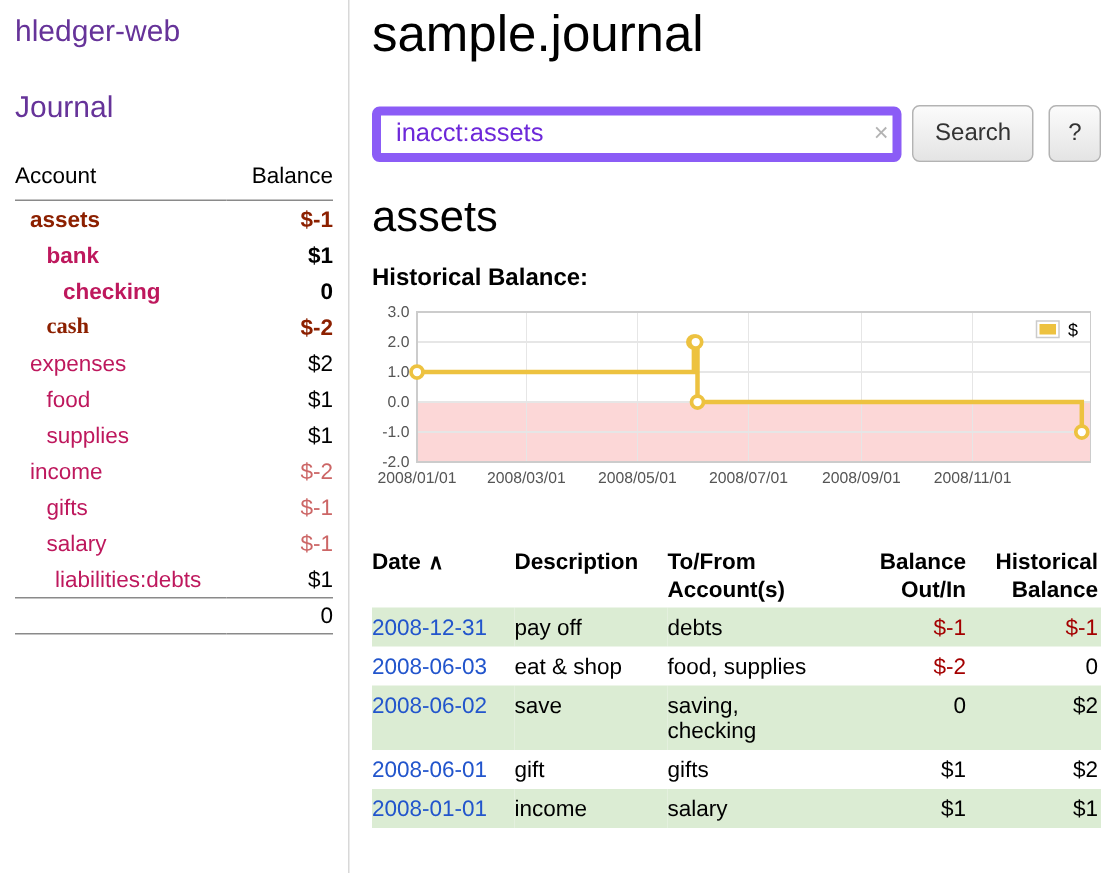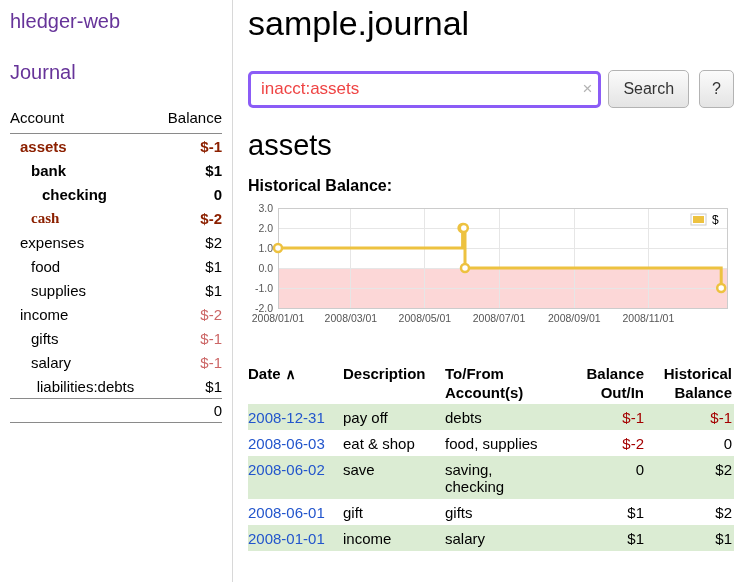--- a/index.html
+++ b/index.html
@@ -13,33 +13,33 @@
   
   .sidebar { position:absolute; left:0; top:0; width:233px; height:582px;
              border-right:1px solid #d8d8d8; padding:10px 10px 0 10px; }
   .plink { display:block; color:#663399; font-size:20px; }
   .journal-link { margin-top:28px; }
   table.accounts { width:100%; border-collapse:collapse; font-size:15px; margin-top:21px; }
   .accounts th { font-weight:normal; padding:4px 0 7px; border-bottom:1px solid #8a8a8a; }
   .accounts th.acct { text-align:left; }
   .accounts th.bal, .accounts td.bal { text-align:right; }
   .accounts td { padding:4px 0 3px; white-space:nowrap; }
-  .acct-link { color:#000000; }
+  .acct-link { color:#be185d; }
   .bold { font-weight:bold; }
   .neg-strong { color:#8c2000; }
   .neg-soft { color:#cc6666; }
   .total-row td { border-top:1px solid #8a8a8a; border-bottom:1px solid #8a8a8a; padding:3px 0; }
 
   
   .main { margin-left:233px; padding:2px 8px 0 15px; }
   h1 { font-size:34px; font-weight:normal; margin-top:2px; }
   .search-row { display:flex; align-items:center; margin-top:27px; }
   .input-wrap { position:relative; width:362px; }
-  .search-input { width:100%; height:37px; border:3px solid #8b5cf6; border-radius:5px;
-                  padding:0 28px 0 10px; font-size:17px; color:#ef4444; font-family:inherit; }
+  .search-input { width:100%; height:37px; border:6px solid #8b5cf6; border-radius:5px;
+                  padding:0 28px 0 10px; font-size:17px; color:#6d28d9; font-family:inherit; }
   .clear { position:absolute; right:9px; top:8px; color:#b3b3b3; font-size:17px; cursor:pointer; }
   .btn { height:38px; border:1px solid #b3b3b3; border-radius:5px;
          background:linear-gradient(#fbfbfb,#e4e4e4); font-size:16px; color:#333;
          padding:0 14px; font-family:inherit; cursor:pointer; }
   .btn-search { margin-left:7px; }
   .btn-help { margin-left:10px; padding:0 12px; }
   h2 { font-size:29px; font-weight:normal; margin-top:21px; }
   .chart-label { font-weight:bold; font-size:16px; margin-top:15px; }
   #chart { margin-top:7px; }
   .tick { font-size:10.5px; fill:#555; font-family:"Liberation Sans", sans-serif; }

